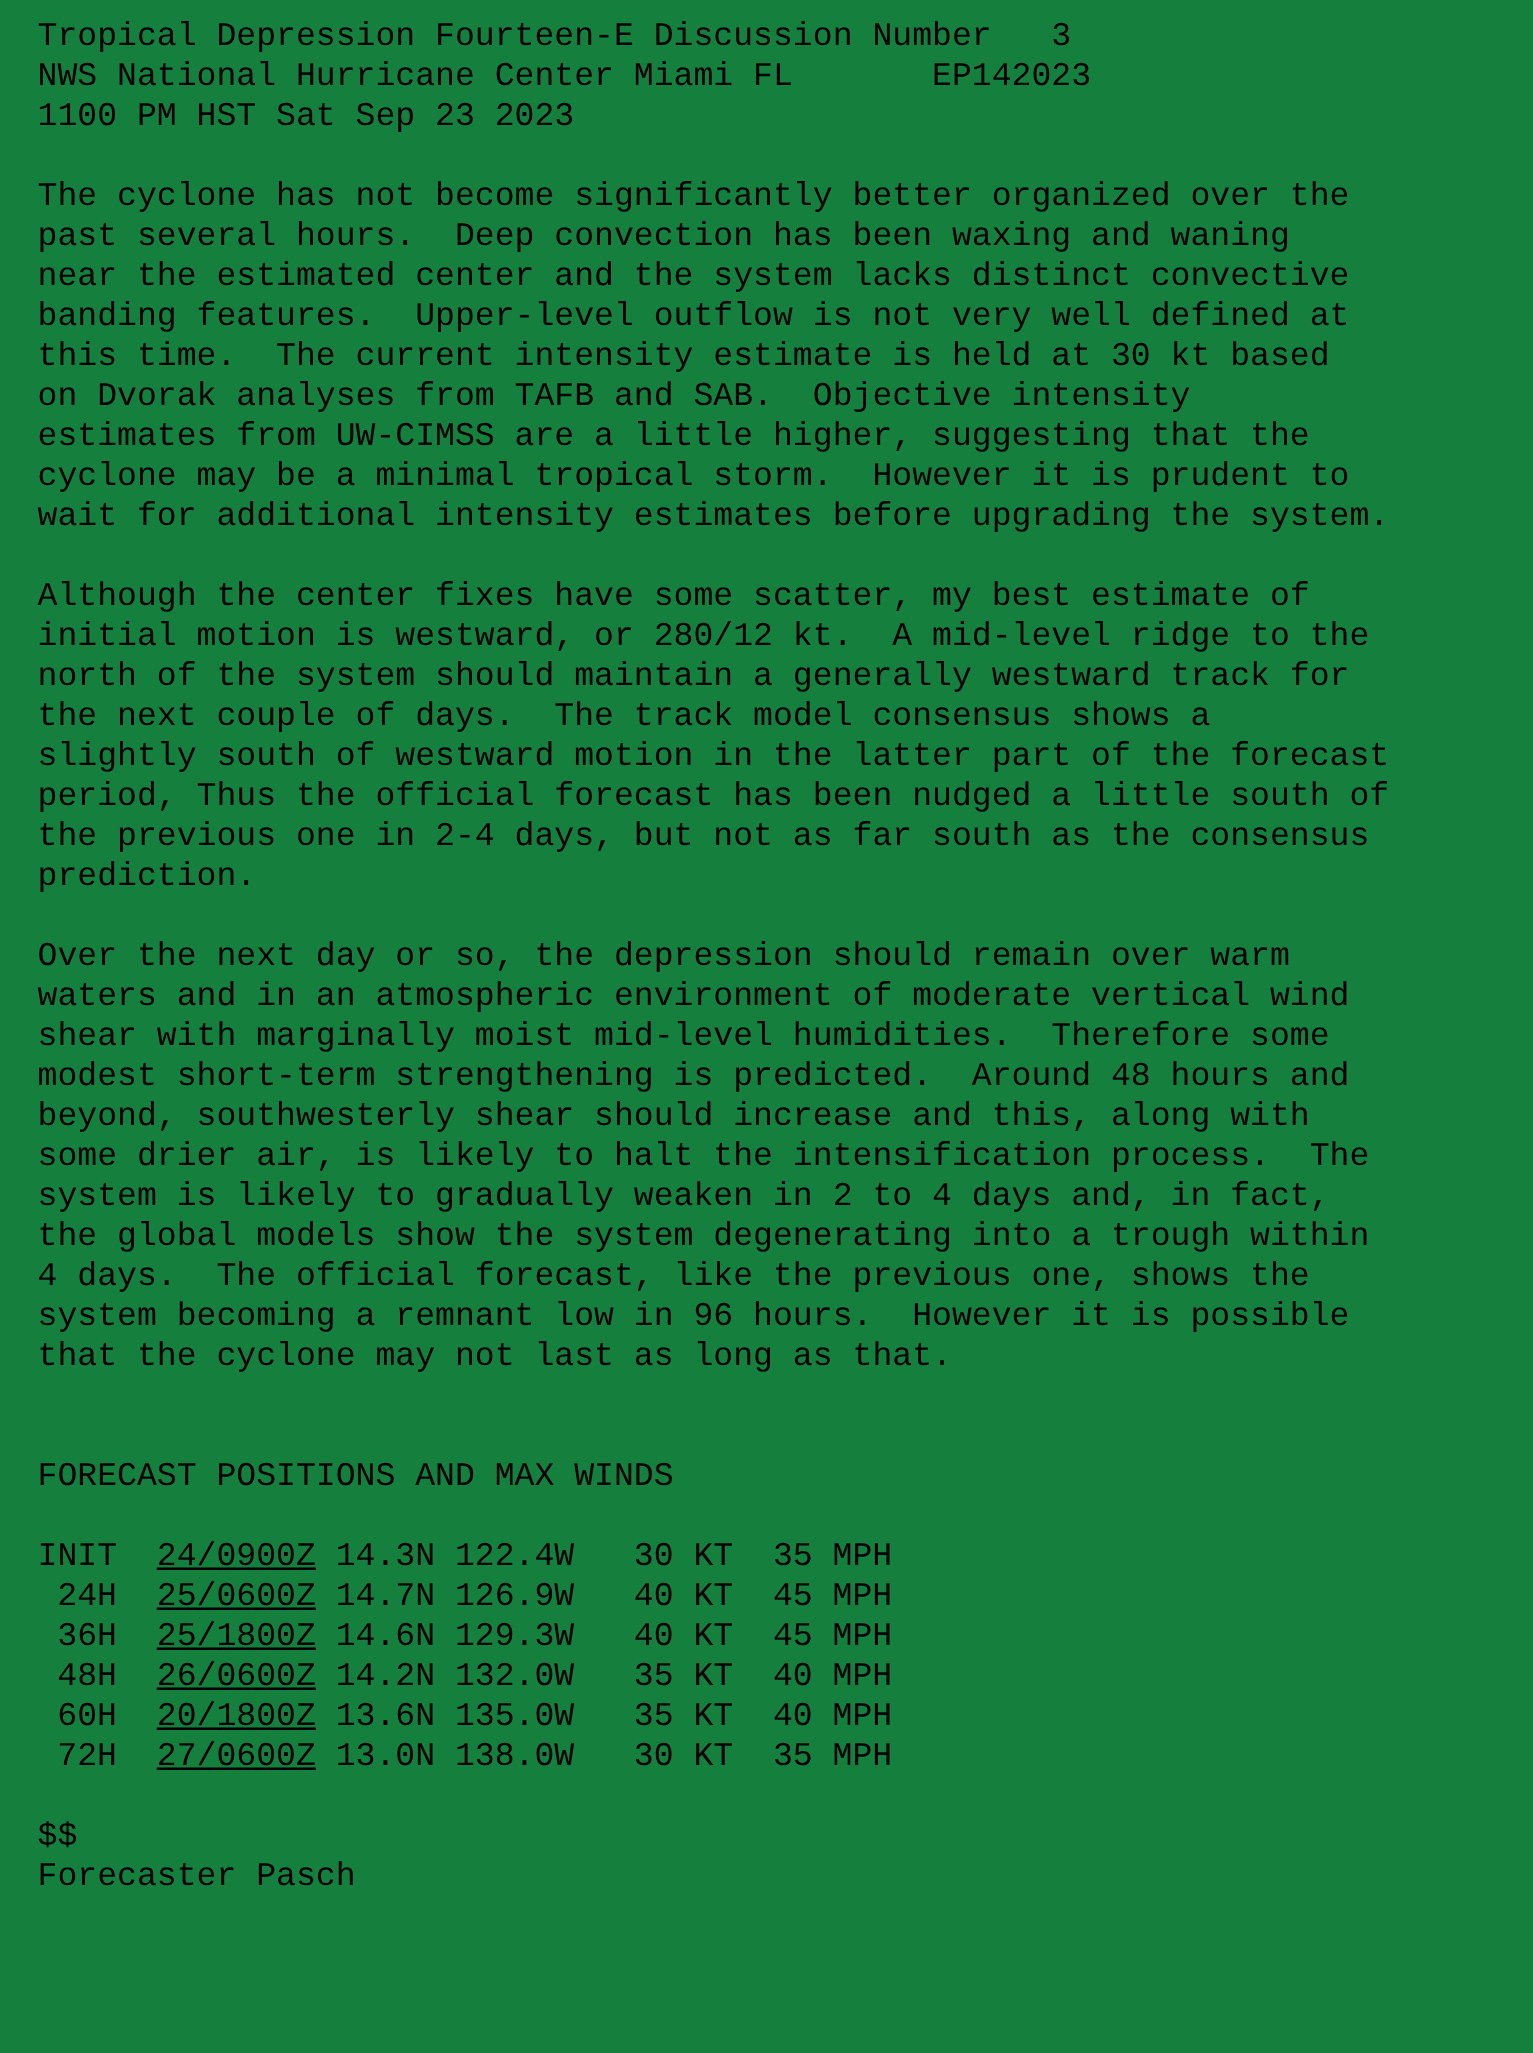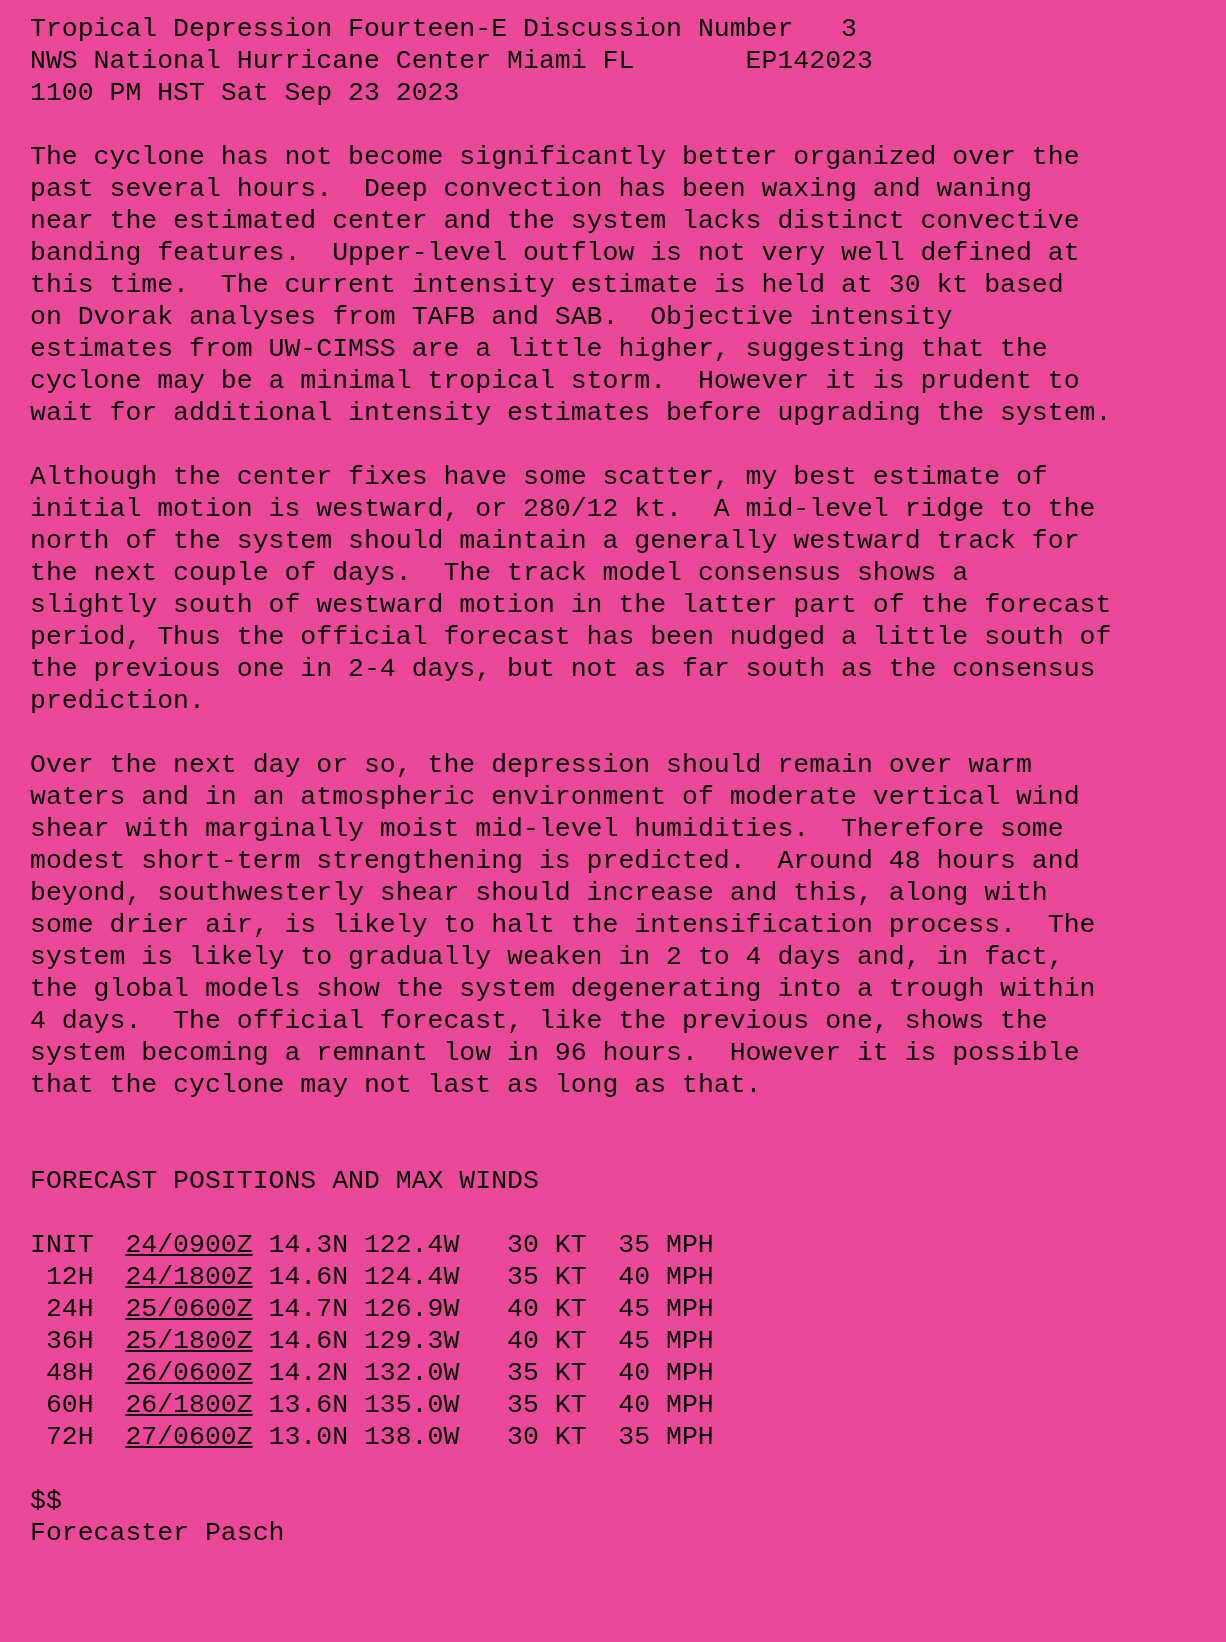--- a/index.html
+++ b/index.html
@@ -5,21 +5,21 @@
   html, body {
     margin: 0;
     padding: 0;
     background: #fdfdfd;
   }
   .doc {
     width: 1226px;
     height: 1642px;
     box-sizing: border-box;
     padding: 13px 10px 0 30px;
-    background: #ec4899;
+    background: #15803d;
     color: #000000;
     font-family: "Liberation Mono", "DejaVu Sans Mono", monospace;
     font-size: 26.5px;
     line-height: 32px;
     overflow: hidden;
   }
   .line, .para, .frow {
     white-space: pre;
   }
   .header-block { margin: 0 0 32px 0; }
@@ -77,25 +77,24 @@
 system is likely to gradually weaken in 2 to 4 days and, in fact,
 the global models show the system degenerating into a trough within
 4 days.  The official forecast, like the previous one, shows the
 system becoming a remnant low in 96 hours.  However it is possible
 that the cyclone may not last as long as that.</div>
 
   <div class="line forecast-heading">FORECAST POSITIONS AND MAX WINDS</div>
 
   <div class="forecast-table">
     <div class="frow"><span class="c-tau">INIT</span><span class="c-valid">24/0900Z</span><span class="c-lat">14.3N</span><span class="c-lon">122.4W</span><span class="c-kt">30 KT</span><span class="c-mph">35 MPH</span><span class="c-note"></span></div>
-    <div class="frow"><span class="c-tau">12H</span><span class="c-valid">24/1800Z</span><span class="c-lat">14.6N</span><span class="c-lon">124.4W</span><span class="c-kt">35 KT</span><span class="c-mph">40 MPH</span><span class="c-note"></span></div>
     <div class="frow"><span class="c-tau">24H</span><span class="c-valid">25/0600Z</span><span class="c-lat">14.7N</span><span class="c-lon">126.9W</span><span class="c-kt">40 KT</span><span class="c-mph">45 MPH</span><span class="c-note"></span></div>
     <div class="frow"><span class="c-tau">36H</span><span class="c-valid">25/1800Z</span><span class="c-lat">14.6N</span><span class="c-lon">129.3W</span><span class="c-kt">40 KT</span><span class="c-mph">45 MPH</span><span class="c-note"></span></div>
     <div class="frow"><span class="c-tau">48H</span><span class="c-valid">26/0600Z</span><span class="c-lat">14.2N</span><span class="c-lon">132.0W</span><span class="c-kt">35 KT</span><span class="c-mph">40 MPH</span><span class="c-note"></span></div>
-    <div class="frow"><span class="c-tau">60H</span><span class="c-valid">26/1800Z</span><span class="c-lat">13.6N</span><span class="c-lon">135.0W</span><span class="c-kt">35 KT</span><span class="c-mph">40 MPH</span><span class="c-note"></span></div>
+    <div class="frow"><span class="c-tau">60H</span><span class="c-valid">20/1800Z</span><span class="c-lat">13.6N</span><span class="c-lon">135.0W</span><span class="c-kt">35 KT</span><span class="c-mph">40 MPH</span><span class="c-note"></span></div>
     <div class="frow"><span class="c-tau">72H</span><span class="c-valid">27/0600Z</span><span class="c-lat">13.0N</span><span class="c-lon">138.0W</span><span class="c-kt">30 KT</span><span class="c-mph">35 MPH</span><span class="c-note"></span></div>
   </div>
 
   <div class="footer-block">
     <div class="line">$$</div>
     <div class="line">Forecaster Pasch</div>
   </div>
 
 </div>
 

